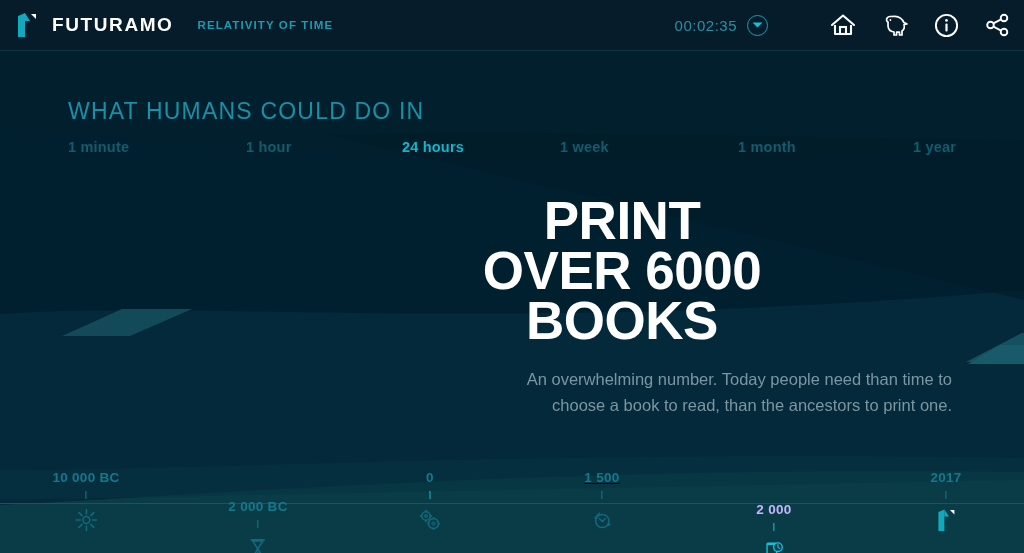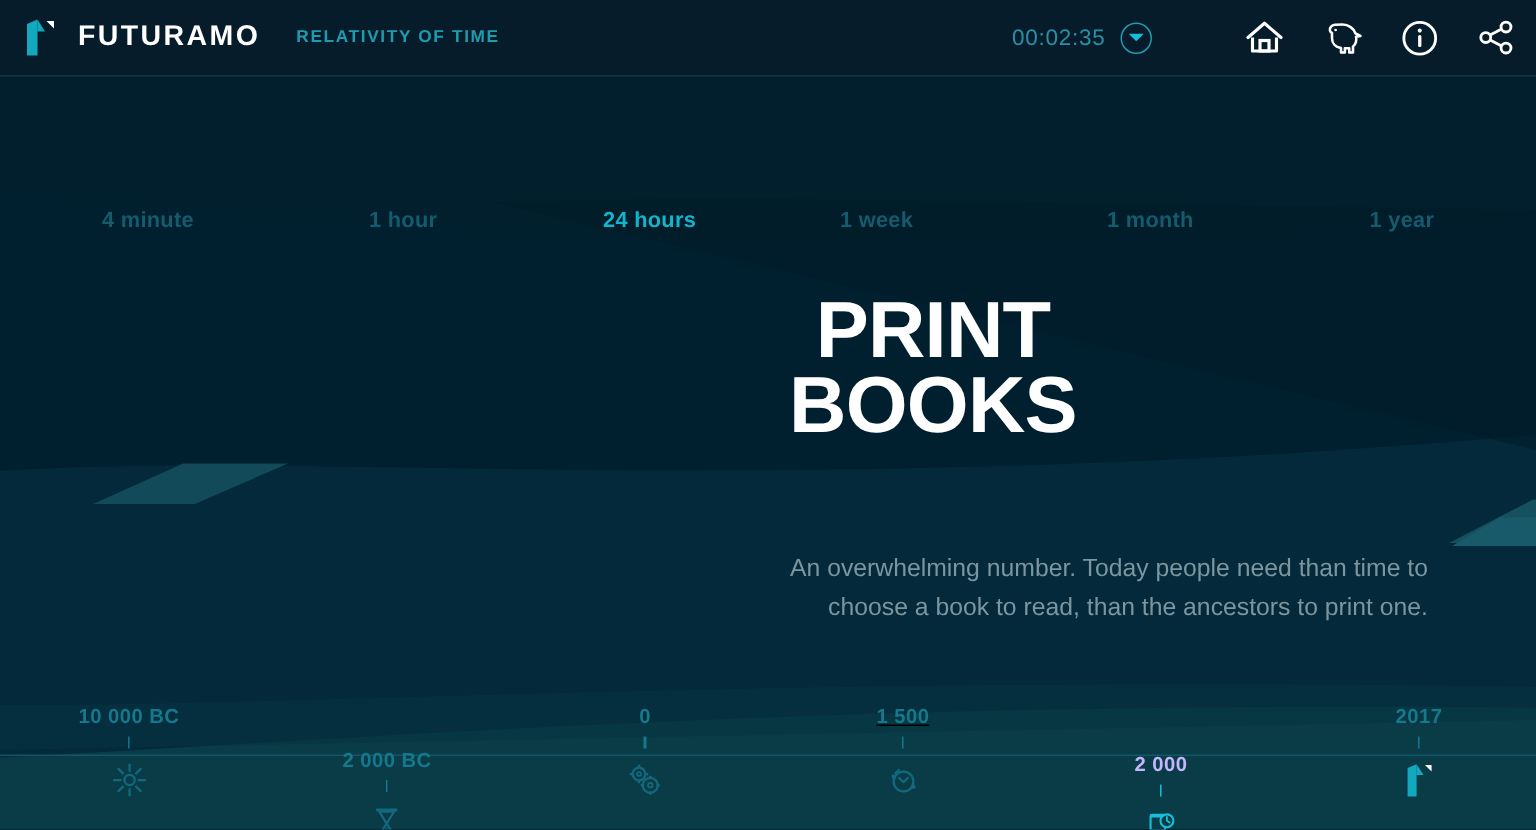--- a/index.html
+++ b/index.html
@@ -175,32 +175,34 @@
           <circle cx="19" cy="19" r="3.3" fill="none" stroke="#ffffff" stroke-width="1.9"></circle>
           <circle cx="5.5" cy="12" r="3.3" fill="none" stroke="#ffffff" stroke-width="1.9"></circle>
           <line x1="8.4" y1="10.4" x2="16.1" y2="6.4" stroke="#ffffff" stroke-width="1.9"></line>
           <line x1="8.4" y1="13.6" x2="16.1" y2="17.6" stroke="#ffffff" stroke-width="1.9"></line>
         </svg>
       </span>
 
     </div>
   </div>
 
+  <div class="kicker">WHAT HUMANS COULD DO IN</div>
 
   <div class="tabs">
-    <span class="tab" style="left: 0px;">4 minute</span>
+    <span class="tab" style="left: 0px;">1 minute</span>
     <span class="tab" style="left: 178px;">1 hour</span>
     <span class="tab active" style="left: 334px;">24 hours</span>
     <span class="tab" style="left: 492px;">1 week</span>
     <span class="tab" style="left: 670px;">1 month</span>
     <span class="tab" style="left: 845px;">1 year</span>
   </div>
 
   <div class="headline">
     <div>PRINT</div>
+    <div>OVER 6000</div>
     <div>BOOKS</div>
   </div>
 
   <div class="desc">An overwhelming number. Today people need than time to choose a book to read, than the ancestors to print one.</div>
 
   <div class="timeline">
     <div class="timeline-axis"></div>
 
     <div class="tp" style="left: 86px;">
       <div class="tp-label">10 000 BC</div>

